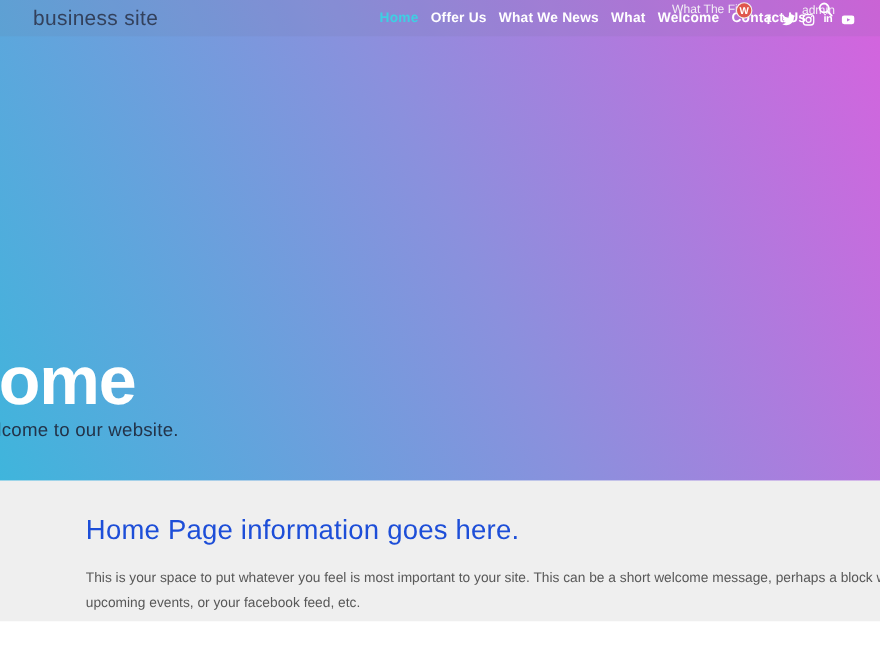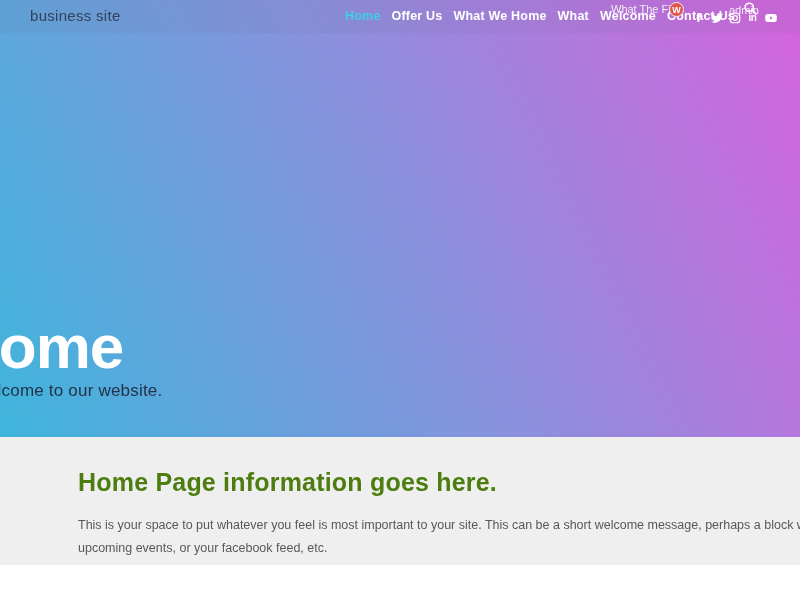--- a/index.html
+++ b/index.html
@@ -23,21 +23,21 @@
   .header {
     position: absolute;
     left: 0; top: 0;
     width: 800px; height: 33px;
     background: rgba(110, 110, 140, 0.10);
     z-index: 5;
   }
   .site-title {
     position: absolute;
     left: 30px; top: 7px;
-    font-size: 15px;
+    font-size: 19px;
     color: #33415c;
     letter-spacing: 0.3px;
     cursor: pointer;
   }
   .nav {
     position: absolute;
     left: 345px; top: 9px;
     display: flex;
     gap: 11px;
     white-space: nowrap;
@@ -140,22 +140,22 @@
   .content {
     position: absolute;
     left: 0; top: 437px;
     width: 800px; height: 128px;
     background: #efefef;
   }
   .content-heading {
     position: absolute;
     left: 78px; top: 31px;
     font-size: 25px;
-    font-weight: 700;
-    color: #4d7c0f;
+    font-weight: 400;
+    color: #1d4ed8;
     letter-spacing: 0.2px;
     white-space: nowrap;
   }
   .content-body {
     position: absolute;
     left: 78px; top: 77px;
     font-size: 12.5px;
     color: #585858;
     line-height: 23px;
   }
@@ -175,21 +175,21 @@
   <div class="hero-title">Home</div>
   <div class="hero-subtitle">Welcome to our website.</div>
 </div>
 
 <div class="header">
   <div class="site-title">business site</div>
 
   <nav class="nav">
     <span class="nav-item active">Home</span>
     <span class="nav-item">Offer Us</span>
-    <span class="nav-item">What We Home</span>
+    <span class="nav-item">What We News</span>
     <span class="nav-item">What</span>
     <span class="nav-item">Welcome</span>
     <span class="nav-item">Contact Us</span>
   </nav>
 
   <div class="social-row">
     <span class="social-icon">f</span>
     <span class="social-icon">
       <svg viewBox="0 0 24 24" fill="currentColor">
           <path d="M23.95 4.57a10 10 0 01-2.82.77 4.96 4.96 0 002.16-2.72c-.95.56-2 .96-3.12 1.19a4.92 4.92 0 00-8.39 4.48A13.94 13.94 0 011.64 3.16a4.93 4.93 0 001.52 6.57 4.9 4.9 0 01-2.23-.61v.06a4.92 4.92 0 003.95 4.83 4.9 4.9 0 01-2.22.08 4.93 4.93 0 004.6 3.42A9.87 9.87 0 010 19.54a13.94 13.94 0 007.55 2.21c9.06 0 14.01-7.5 14.01-14.01 0-.21 0-.42-.02-.63a10 10 0 002.41-2.54z"></path>

